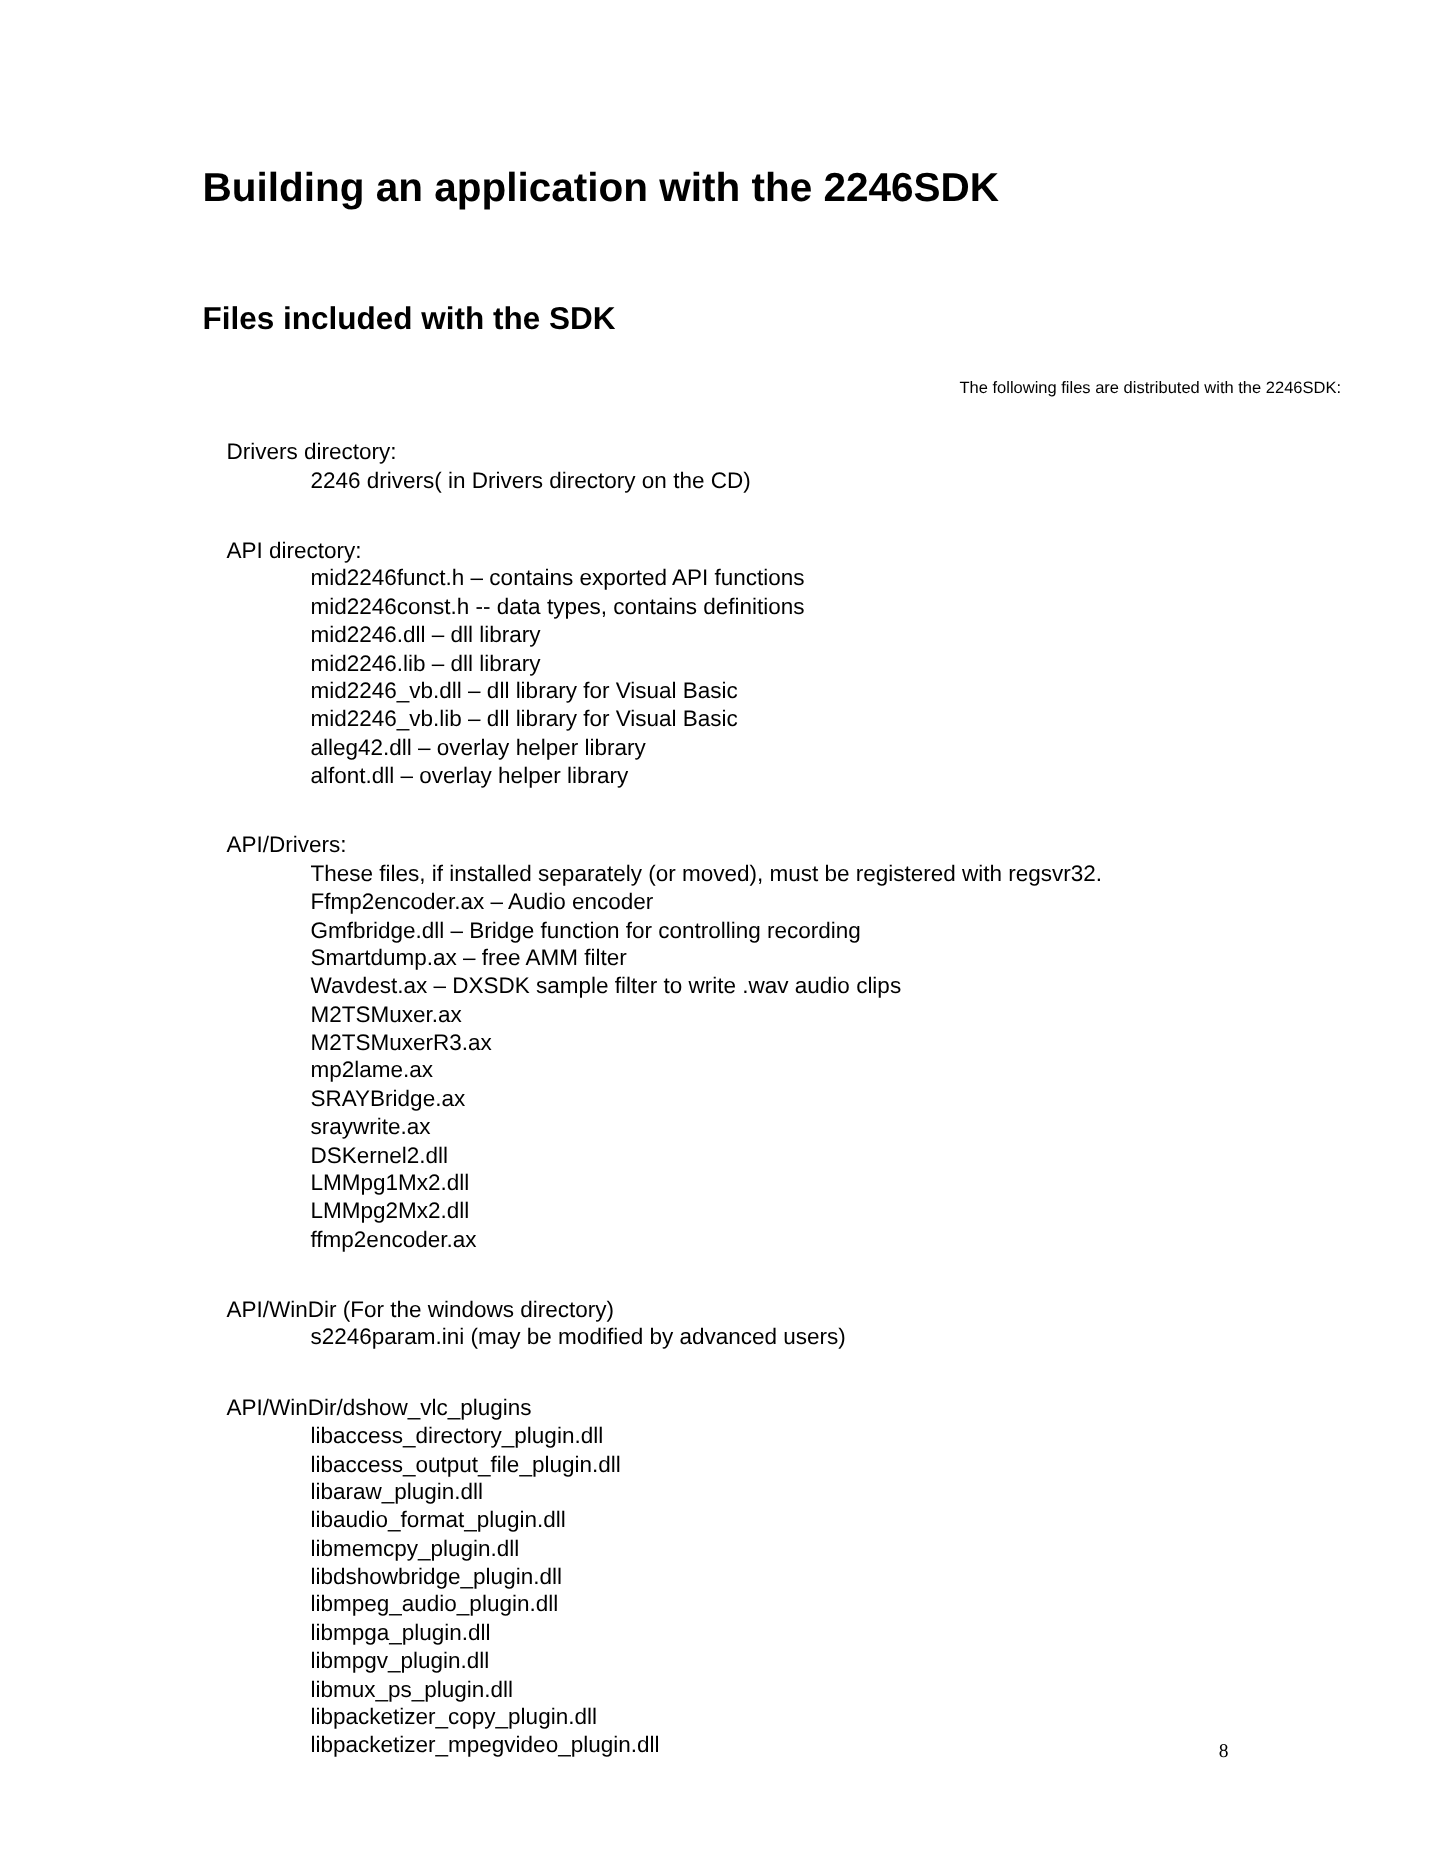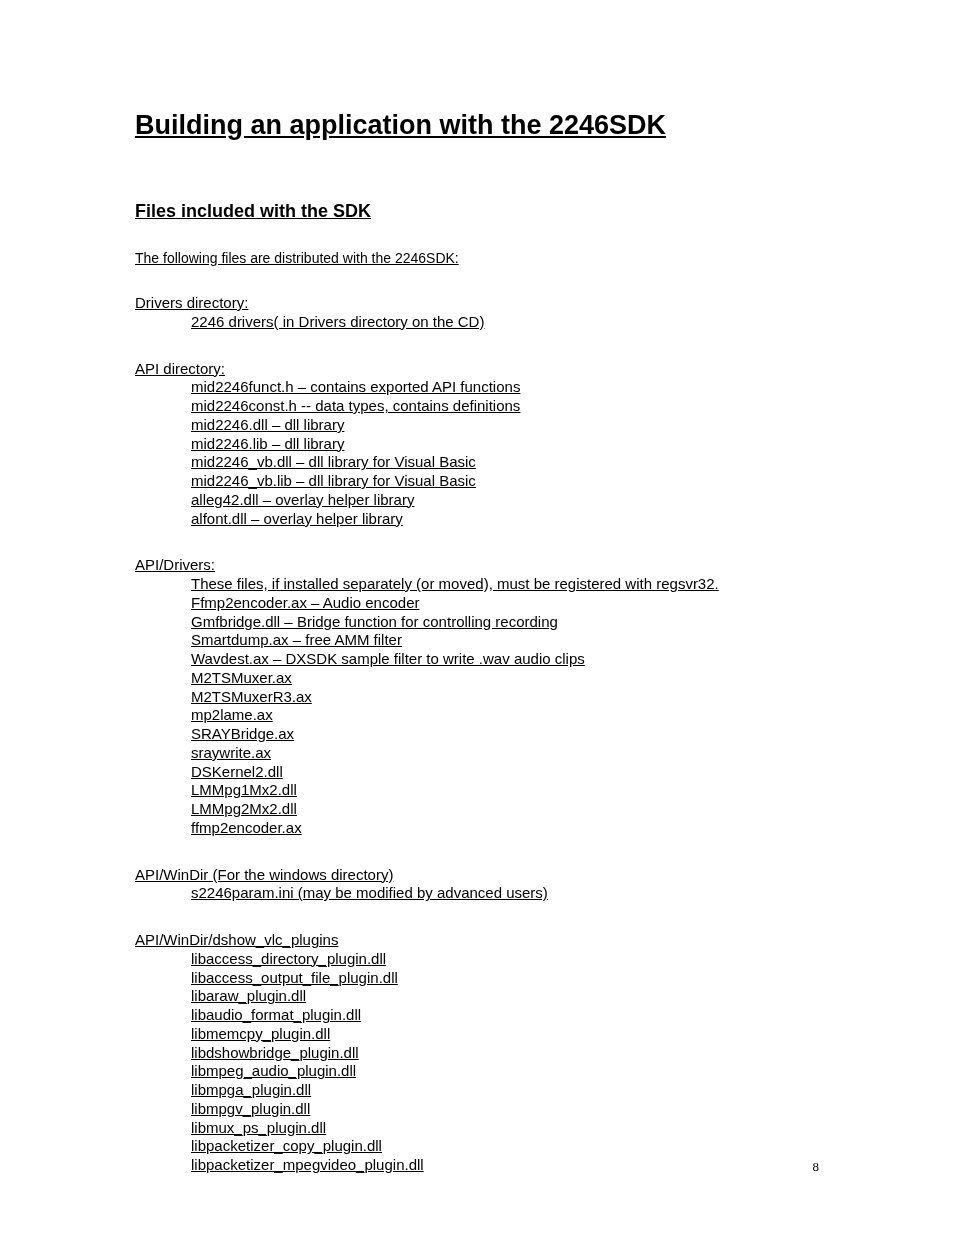--- a/index.html
+++ b/index.html
@@ -9,39 +9,39 @@
     font-family: Arial, Helvetica, sans-serif;
     color: #000;
     width: 954px;
     height: 1235px;
     position: relative;
     box-sizing: border-box;
   }
   .page {
     padding: 110px 60px 0 135px;
     box-sizing: border-box;
-    text-decoration: underline;
   }
   h1 {
     font-size: 27px;
     font-weight: bold;
     margin: 0 0 60px 0;
   }
   h2 {
-    font-size: 18px;
+    font-size: 21px;
     font-weight: bold;
     margin: 0 0 28px 0;
   }
   .intro {
-    font-size: 14px;
+    font-size: 11px;
     margin: 4px 0 28px 0;
+    text-align: right;
   }
   .section {
     font-size: 15px;
-    margin: 0 0 28px 0;
+    margin: 0 0 28px 16px;
     line-height: 1.25;
   }
   .section-head {
     margin: 0;
   }
   .item {
     margin: 0 0 0 56px;
   }
   .pagenum {
     position: absolute;

